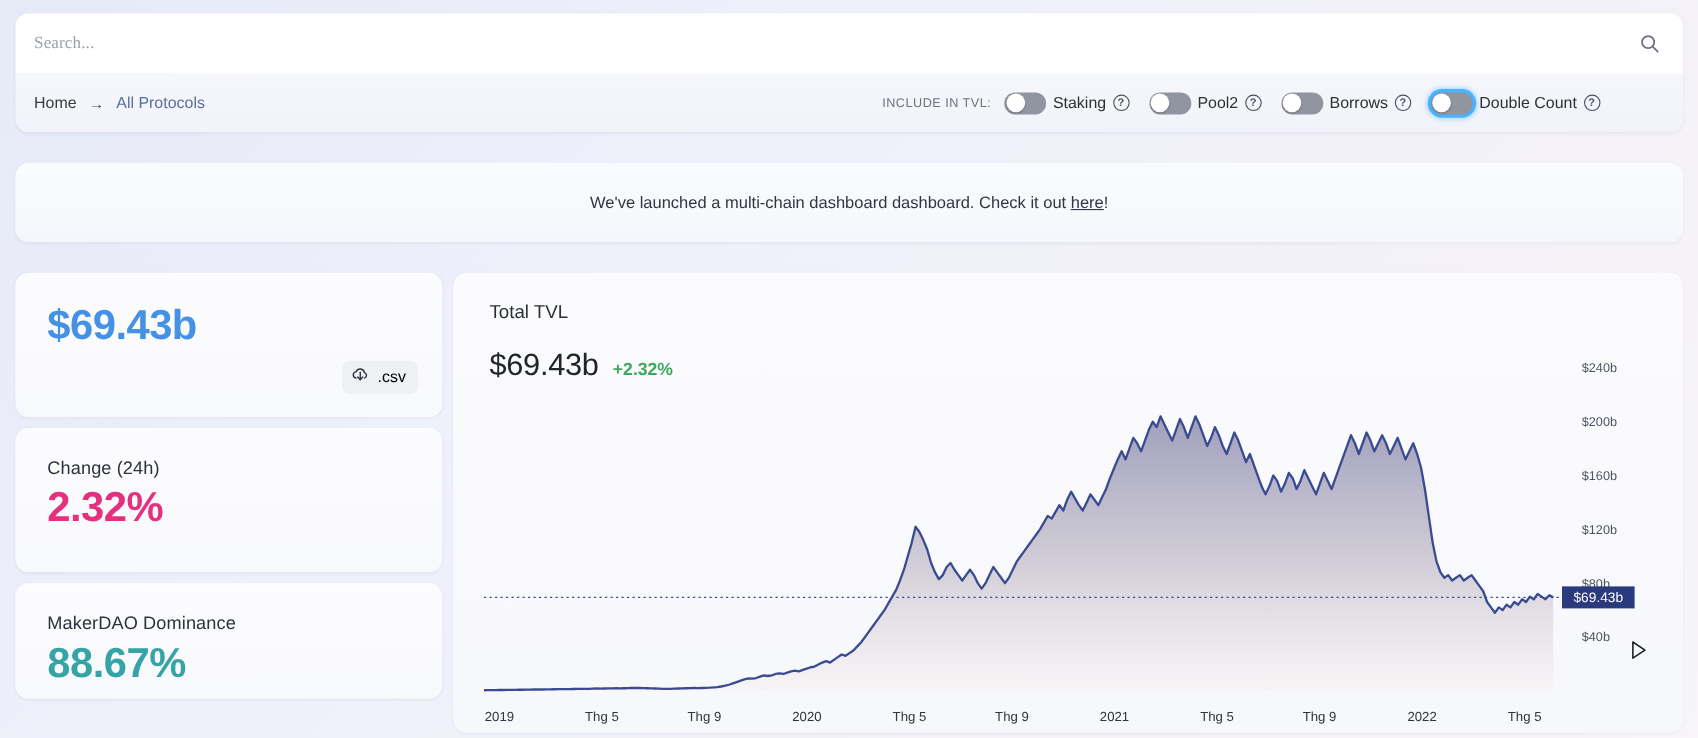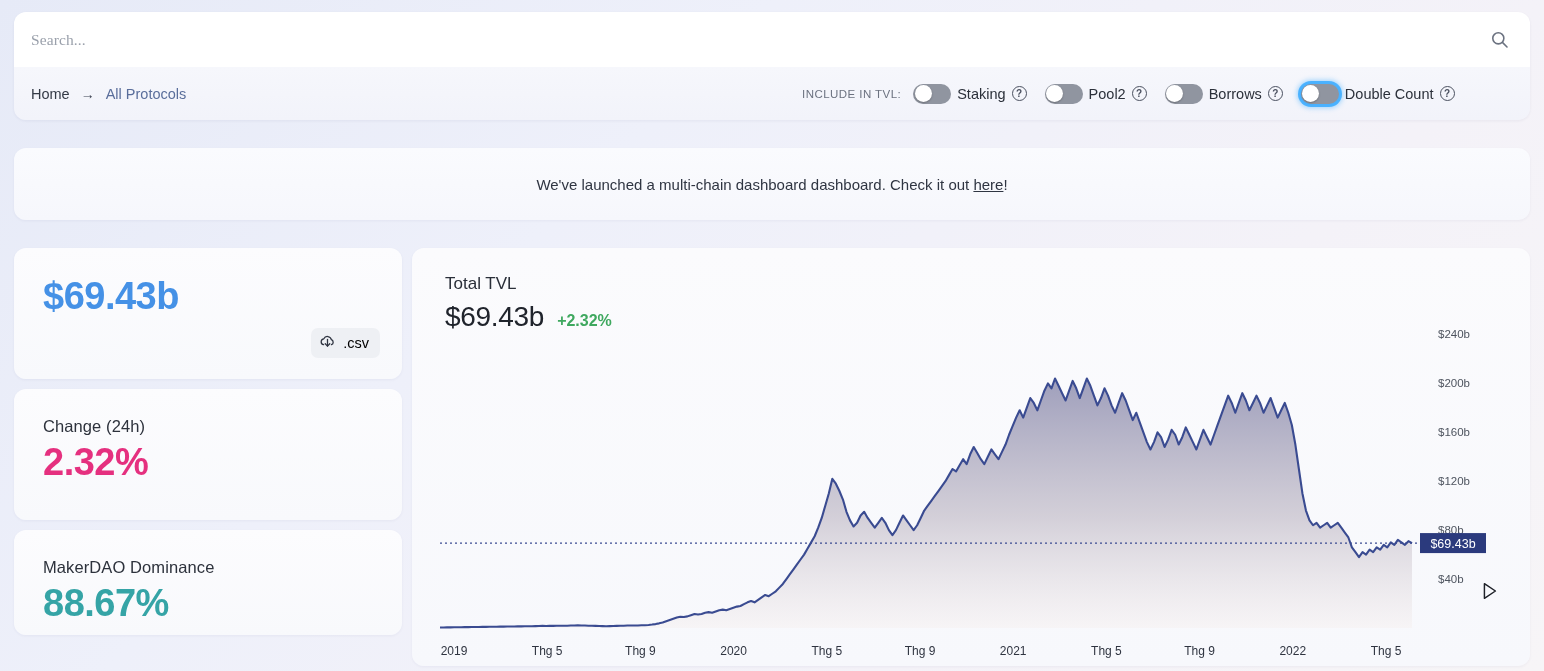--- a/index.html
+++ b/index.html
@@ -205,21 +205,21 @@
     overflow: hidden;
   }
   .chart-head {
     position: absolute;
     left: 33px;
     top: 26px;
   }
   .chart-title {
     font-size: 17px;
     color: #2a2f39;
-    margin-bottom: 7px;
+    margin-bottom: 22px;
   }
   .chart-value-row { display: flex; align-items: baseline; gap: 13px; }
   .chart-value { font-size: 28px; font-weight: 400; color: #20242c; letter-spacing: -.3px; }
   .chart-change { font-size: 16px; color: #3fa85f; font-weight: 600; }
 
   .plot-wrap {
     position: absolute;
     left: 0; top: 48px;
     width: 1118px;
     height: 370px;

